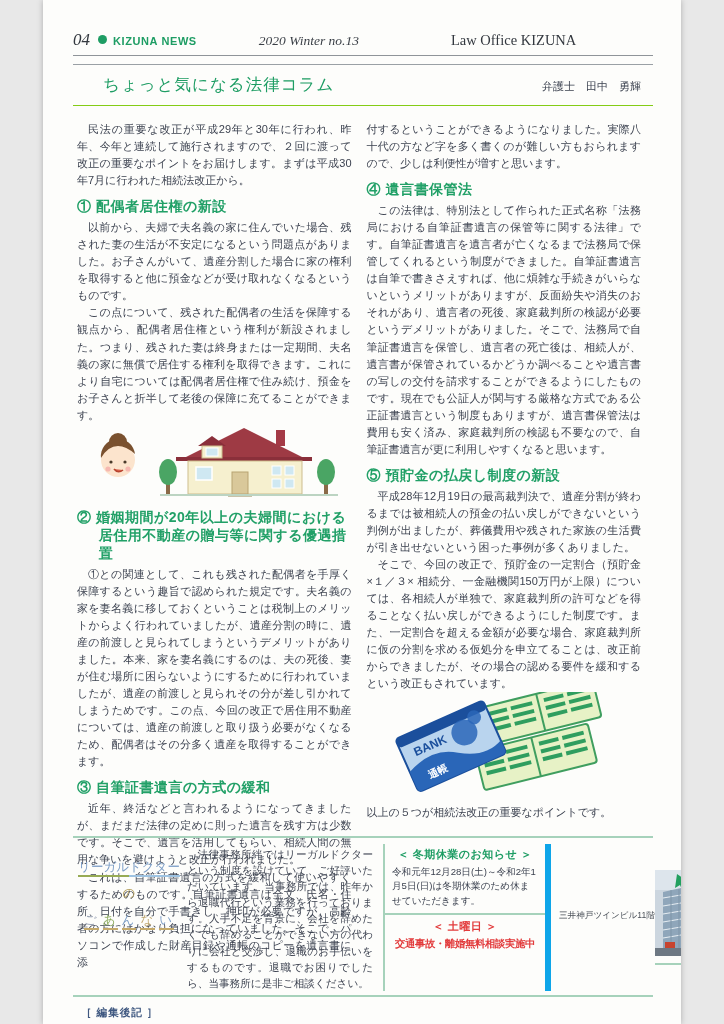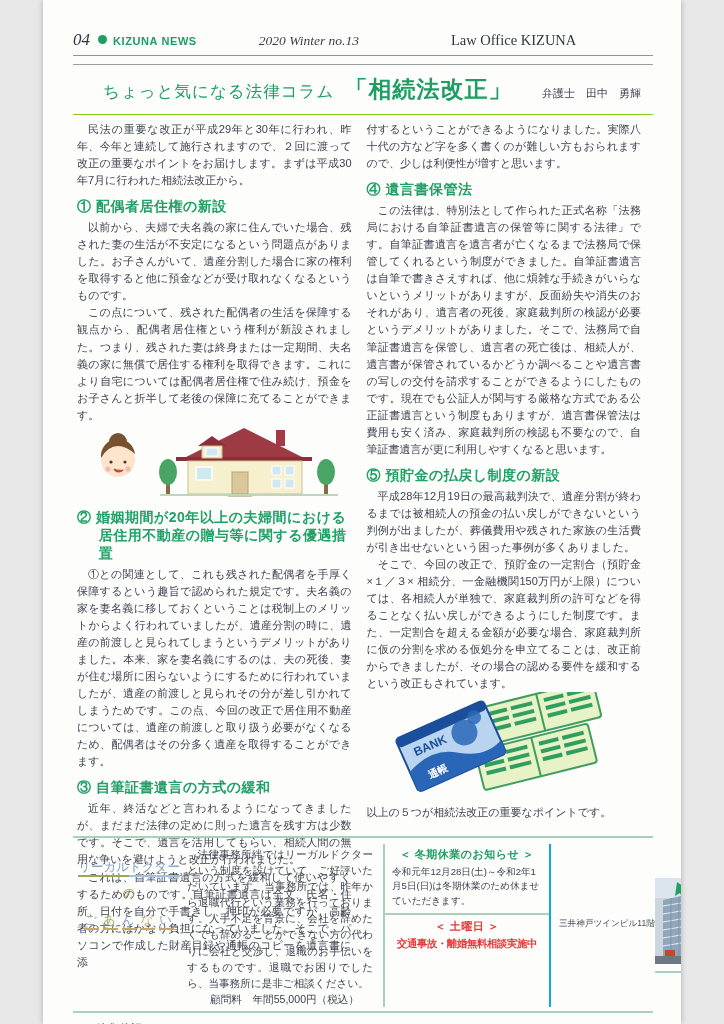--- a/index.html
+++ b/index.html
@@ -46,21 +46,21 @@
   .ldlabel { width:112px; text-align:center; padding-top:10px; font-size:12.5px; line-height:2.1; }
   .ld-w1 { color:#7d9ec7; border-bottom:2px solid #97ab55; padding-bottom:1px; }
   .ld-w2 { color:#7d9ec7; border-bottom:2px solid #9ec3e2; padding-bottom:1px; }
   .ld-no { color:#b5a05f; }
   .ld-row3 { letter-spacing:2px; }
   .ld-l { border-bottom:2px solid #c4a96a; padding-bottom:1px; margin:0 2px; }
   .ld-c1{color:#9aa3b5}.ld-c2{color:#8fae62}.ld-c3{color:#7d9ec7}.ld-c4{color:#c0a873}.ld-c5{color:#7d9ec7}
   .noticecol { flex:1; padding:2px 10px 0 2px; }
   .noticecol .ntext { font-size:10.6px; line-height:1.52; text-align:justify; text-indent:1em; color:#3c4250; }
   .fee { font-size:10.6px; text-align:right; margin-top:2px; padding-right:14px; color:#3c4250; }
-  .winterbox { width:168px; border-left:2px solid #a6d2bb; border-right:2px solid #0ea5e9; padding:3px 7px 2px; text-align:center; }
+  .winterbox { width:168px; border-left:2px solid #a6d2bb; border-right:6px solid #0ea5e9; padding:3px 7px 2px; text-align:center; }
   .wtitle { font-size:11px; font-weight:bold; color:#1e9d64; letter-spacing:.5px; }
   .wbody { font-size:9.6px; line-height:1.5; text-align:left; margin-top:3px; color:#3c4250; }
   .wdiv { border-top:2px solid #a6d2bb; margin:5px -7px 4px; }
   .sat-t { font-size:11px; font-weight:bold; color:#e23b3c; letter-spacing:.5px; }
   .sat-b { font-size:10.3px; font-weight:bold; color:#e23b3c; margin-top:3px; letter-spacing:-.3px; }
   .photocol { width:102px; padding-left:8px; display:flex; flex-direction:row; align-items:center; }
   .pcaption { font-size:8.6px; color:#4a5058; margin-bottom:2px; white-space:nowrap; }
   .photo-frame { border-bottom:2px solid #a6d2bb; padding-bottom:3px; }
   .psrow { display:flex; font-size:10.6px; line-height:1.55; color:#3f5880; padding:7px 4px 8px 8px; }
   .pslabel { width:104px; font-weight:bold; flex:none; letter-spacing:1px; }
@@ -75,21 +75,20 @@
   <div class="header">
     <span class="pagenum">04</span>
     <span class="dot"></span>
     <span class="brand">KIZUNA NEWS</span>
     <span class="issue">2020 Winter no.13</span>
     <span class="office">Law Office KIZUNA</span>
   </div>
 
   <div class="titleband">
     <span class="kicker">ちょっと気になる法律コラム</span>
-    <span class="mtitle">「相続法改正」</span>
     <span class="author">弁護士　田中　勇輝</span>
   </div>
 
   <div class="columns">
 
     <div class="col">
       <p>民法の重要な改正が平成29年と30年に行われ、昨年、今年と連続して施行されますので、２回に渡って改正の重要なポイントをお届けします。まずは平成30年7月に行われた相続法改正から。</p>
 
       <h3 class="sec">① 配偶者居住権の新設</h3>
       <p>以前から、夫婦で夫名義の家に住んでいた場合、残された妻の生活が不安定になるという問題点がありました。お子さんがいて、遺産分割した場合に家の権利を取得すると他に預金などが受け取れなくなるというものです。</p>
@@ -228,21 +227,20 @@
         <div>
           <span class="ld-no">の</span>
         </div>
         <div class="ld-row3">
           <span class="ld-l ld-c1">ご</span><span class="ld-l ld-c2">あ</span><span class="ld-l ld-c3">ん</span><span class="ld-l ld-c4">な</span><span class="ld-l ld-c5">い</span>
         </div>
       </div>
 
       <div class="noticecol">
         <div class="ntext">法律事務所絆ではリーガルドクターという制度を設けていて、ご好評いただいています。当事務所では、昨年から退職代行という業務を行っております。人手不足を背景に、会社を辞めたくても辞めることができない方の代わりに会社と交渉し、退職のお手伝いをするものです。退職でお困りでしたら、当事務所に是非ご相談ください。</div>
-        <div class="fee">顧問料　年間55,000円（税込）</div>
       </div>
 
       <div class="winterbox">
         <div class="wtitle">＜ 冬期休業のお知らせ ＞</div>
         <div class="wbody">令和元年12月28日(土)～令和2年1月5日(日)は冬期休業のため休ませていただきます。</div>
         <div class="wdiv"></div>
         <div class="sat-t">＜ 土曜日 ＞</div>
         <div class="sat-b">交通事故・離婚無料相談実施中</div>
       </div>
 

